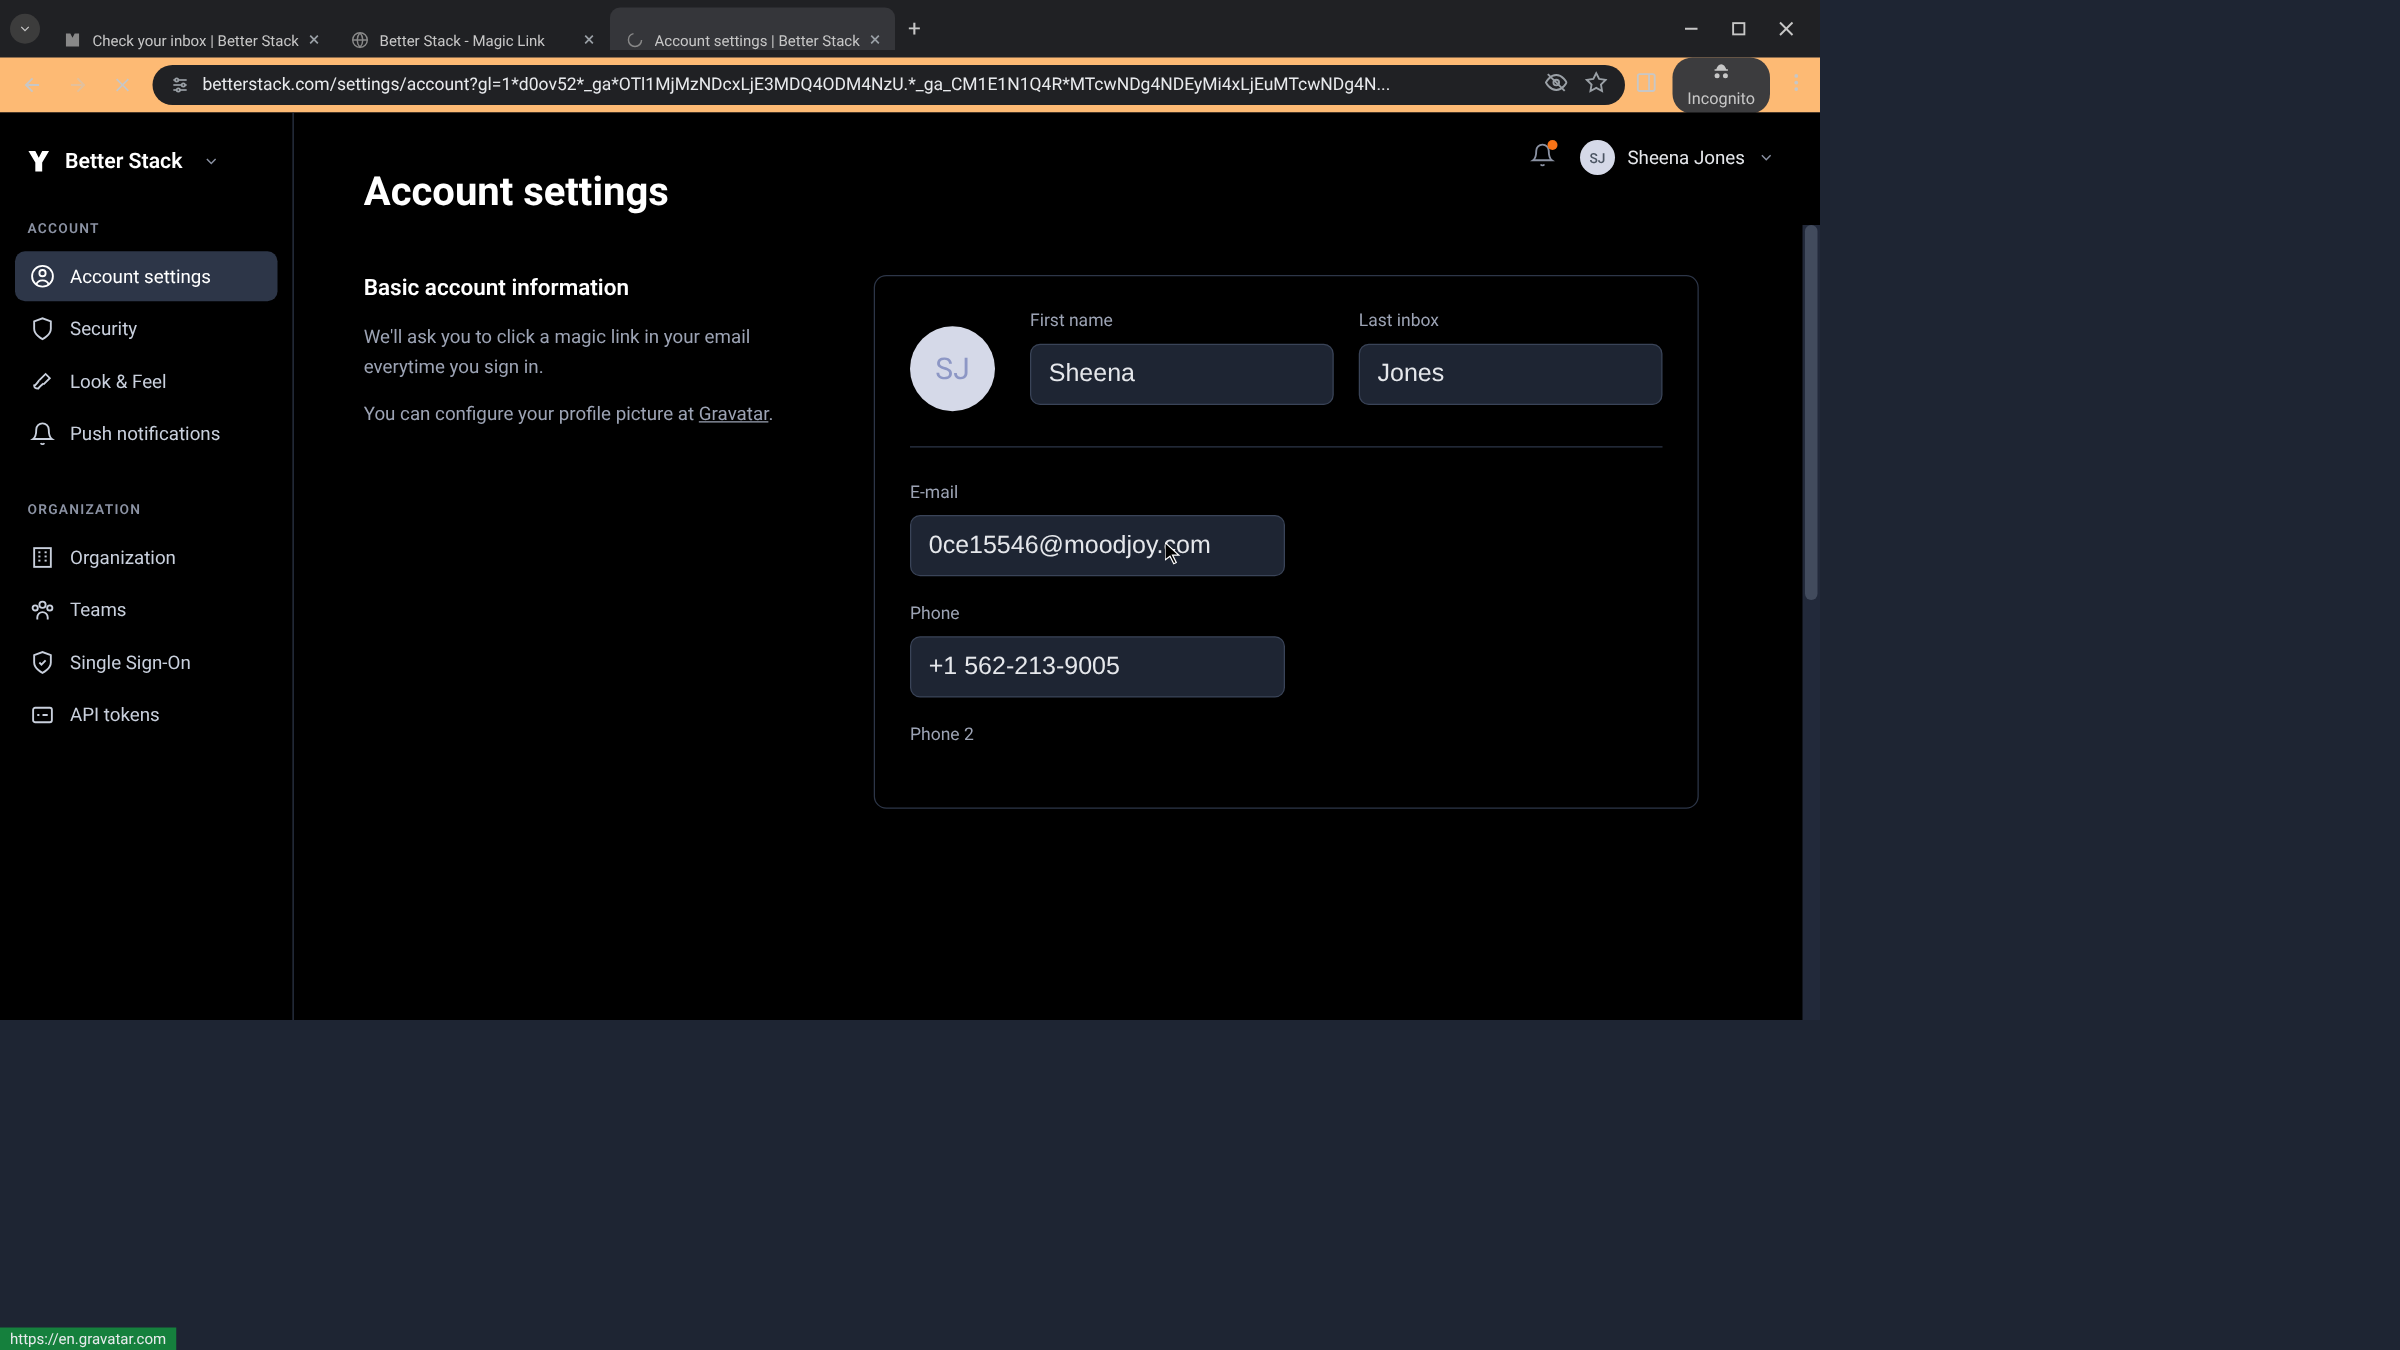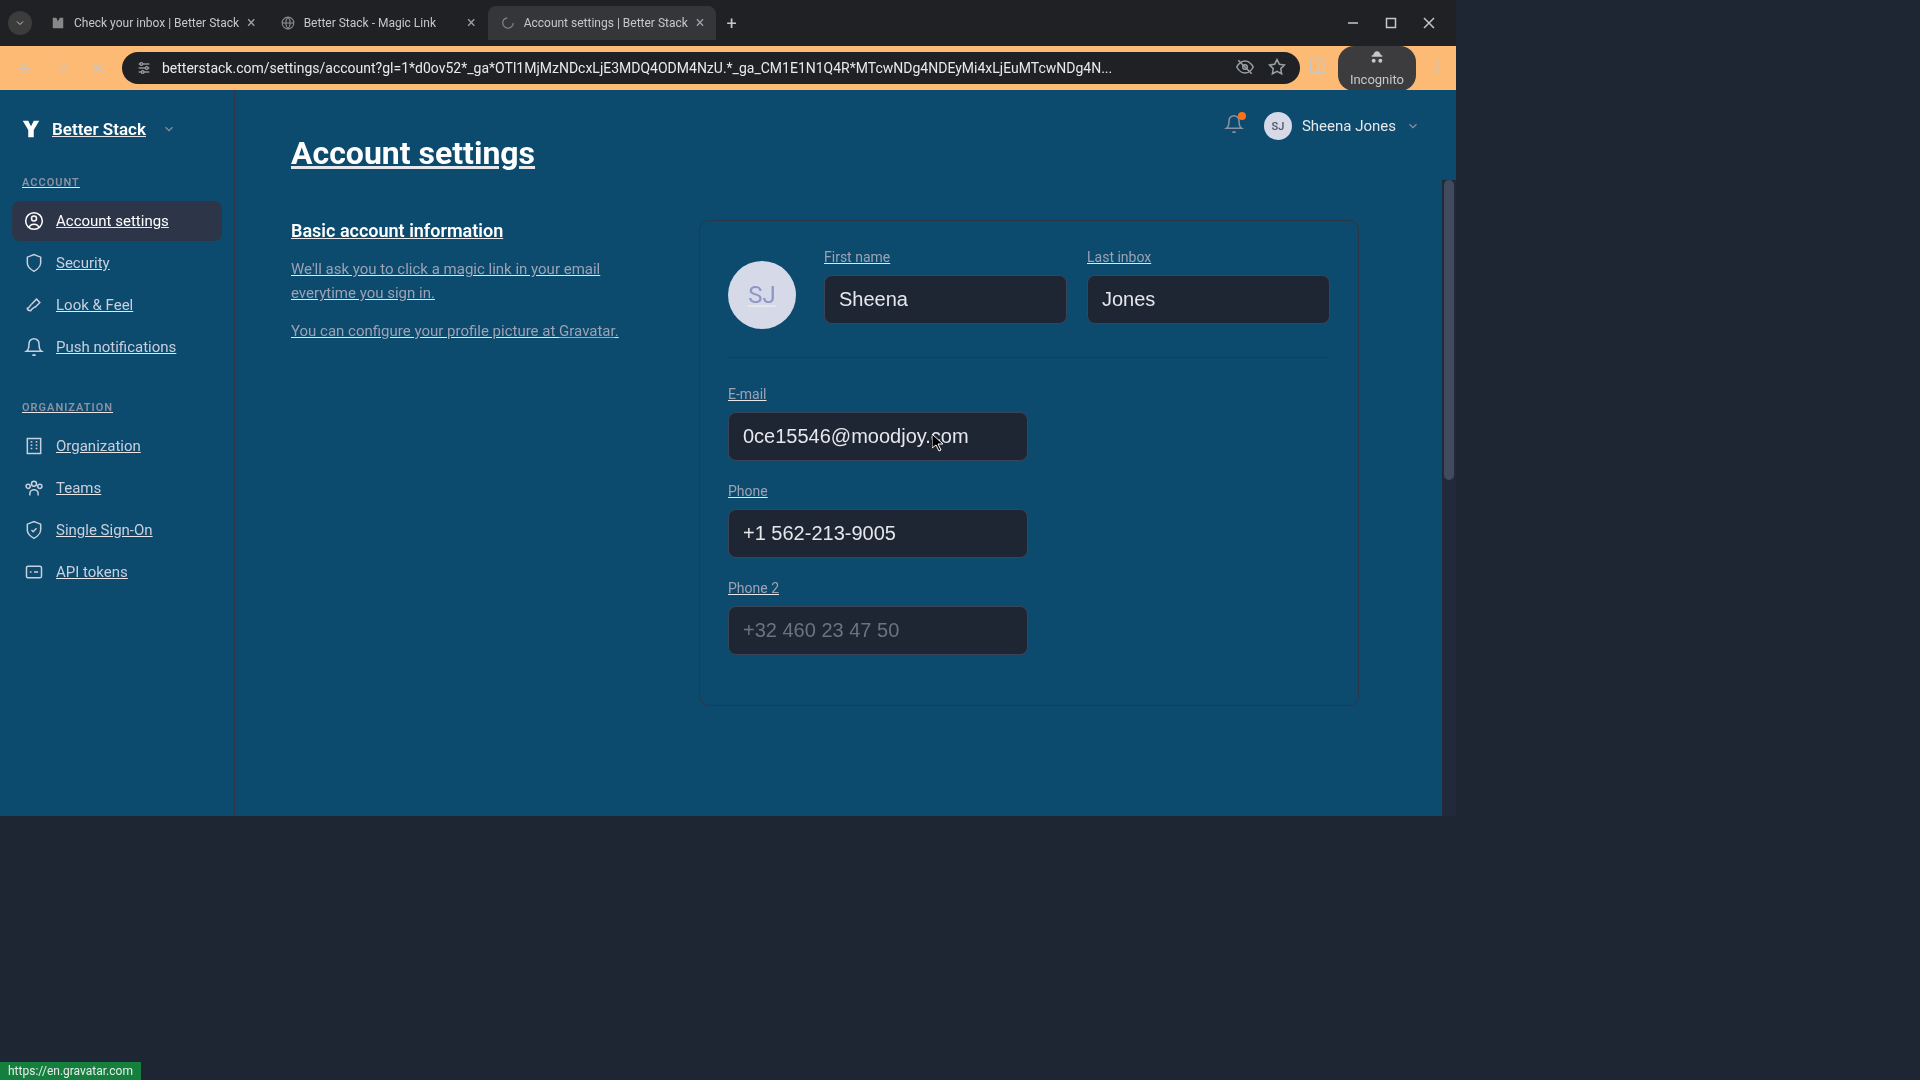--- a/index.html
+++ b/index.html
@@ -39,21 +39,21 @@
     }
     
     .browser-tabs {
       display: flex;
       align-items: center;
       flex: 1;
     }
     
     .browser-tab {
       display: flex;
-      align-items: center;
+      align-items: flex-end;
       padding: 0 12px;
       height: 34px;
       border-radius: 8px 8px 0 0;
       color: #c7c7c7;
       font-size: 12px;
       min-width: 220px;
       max-width: 250px;
       gap: 8px;
     }
     
@@ -175,23 +175,22 @@
       align-items: center;
       gap: 6px;
       font-size: 13px;
       flex-direction: column;
     }
     
     
     .app {
       display: flex;
       height: calc(816px - 90px);
-      background: #0c4a6e;
+      background: #000000;
       position: relative;
-      text-decoration: underline;
     }
     
     
     .sidebar {
       width: 235px;
       border-right: 1px solid #2d3648;
       padding: 20px 12px;
       overflow-y: auto;
     }
     
@@ -737,21 +736,20 @@
             <div class="form-group">
               <label class="form-label">E-mail</label>
               <input class="form-input" type="text" value="0ce15546@moodjoy.com" style="">
             </div>
             <div class="form-group">
               <label class="form-label">Phone</label>
               <input class="form-input" type="text" value="+1 562-213-9005" style="">
             </div>
             <div class="form-group">
               <label class="form-label">Phone 2</label>
-              <input class="form-input" type="text" placeholder="+32 460 23 47 50" style="">
             </div>
           </div>
 
         </div>
       </div>
     </div>
 
     <svg class="cursor" width="16" height="20" viewBox="0 0 16 20">
         <path d="M0 0 L0 14 L4 11 L7 17 L9 16 L6 10 L11 10 Z" fill="#000" stroke="#fff" stroke-width="1"></path>
       </svg>

